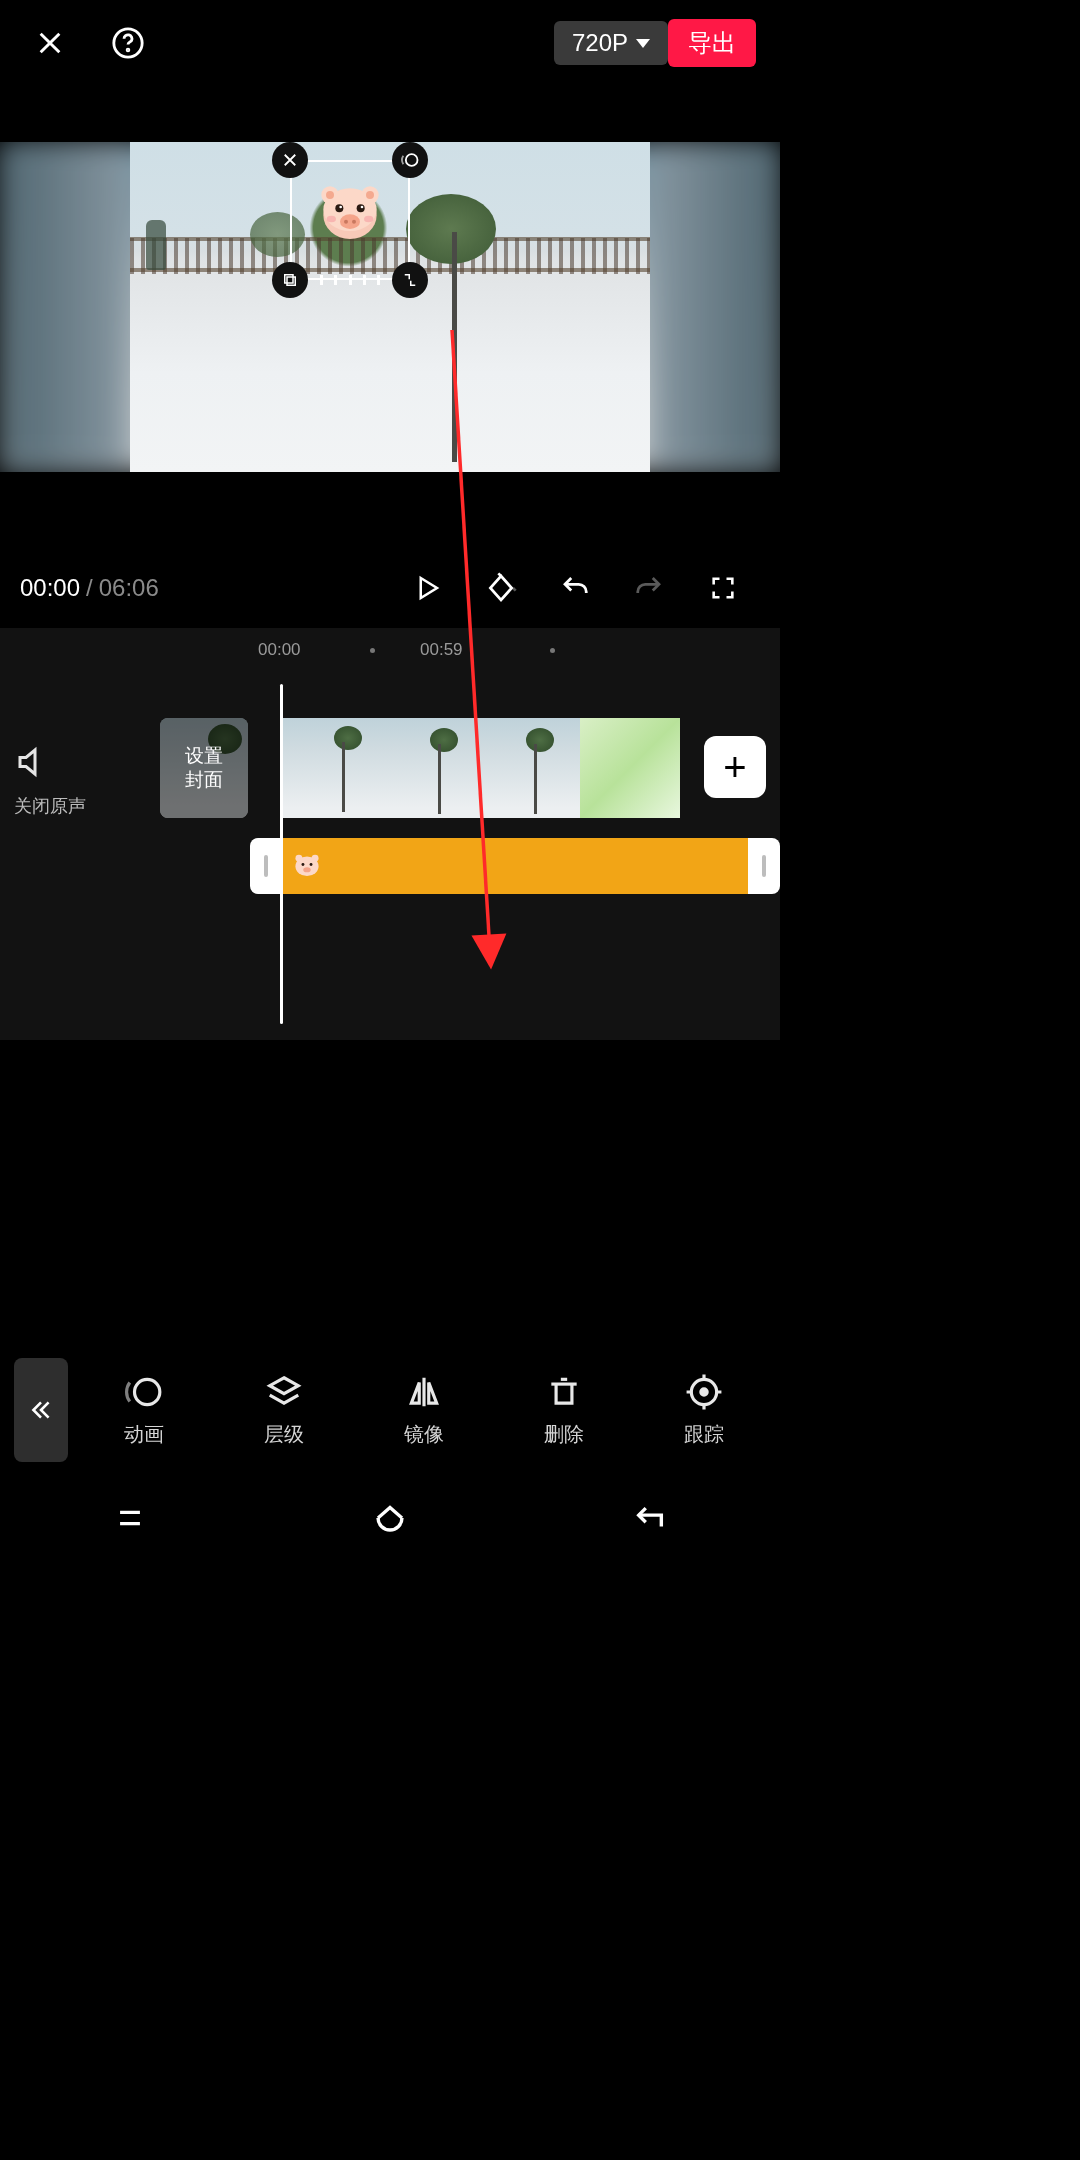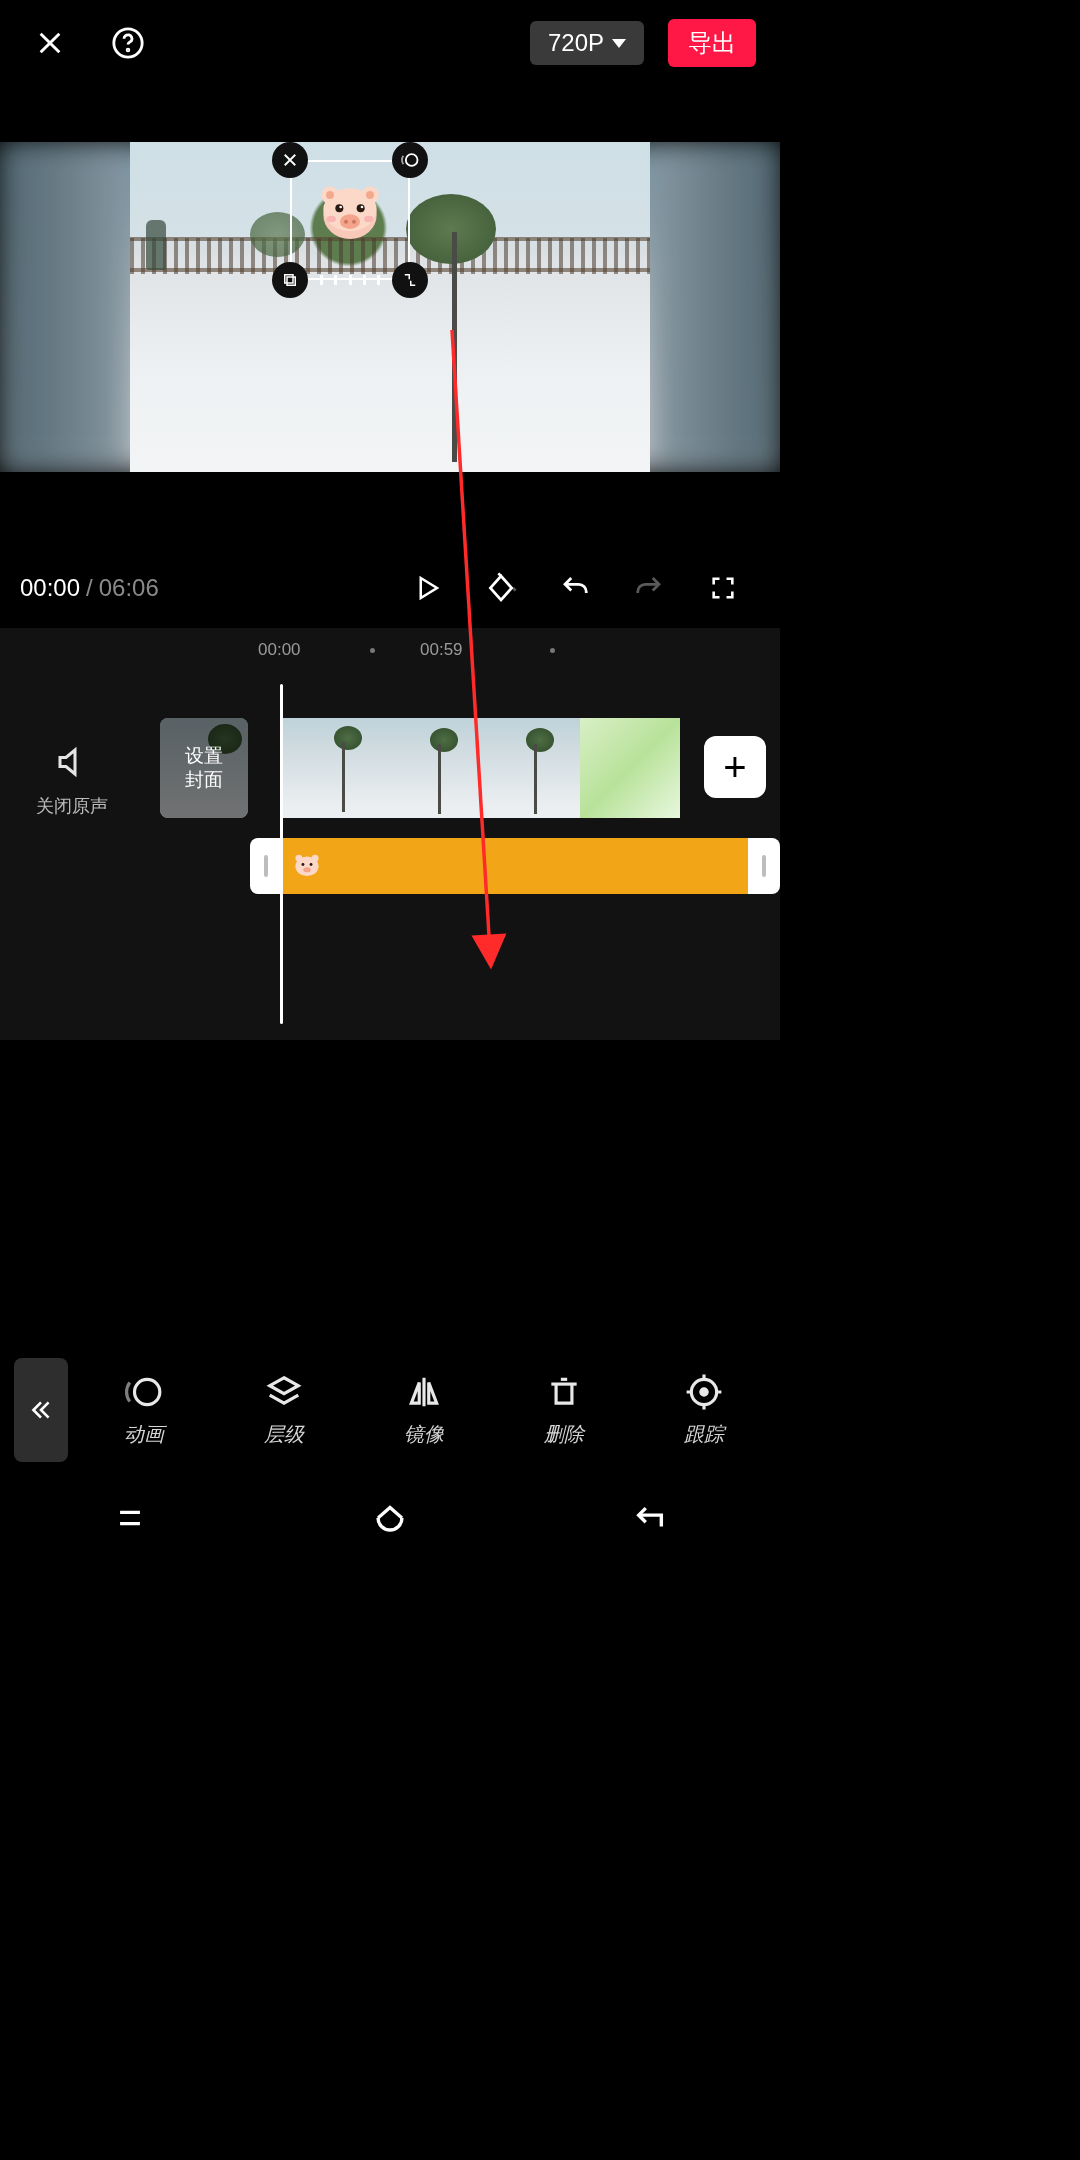--- a/index.html
+++ b/index.html
@@ -15,21 +15,21 @@
 
   
   .topbar {
     display: flex; align-items: center; justify-content: space-between;
     padding: 14px 24px 0 28px; height: 72px;
   }
   .topbar-left { display:flex; align-items:center; gap:34px; }
   .icon-btn { width:44px; height:44px; display:flex; align-items:center; justify-content:center; }
   .close-x svg, .help-q svg { stroke:#fff; }
 
-  .topbar-right { display:flex; align-items:center; gap:24px; }
+  .topbar-right { display:flex; align-items:center; gap:0; }
   .res-pill {
     background:#3a3a3a; color:#fff; font-size:24px; padding:8px 18px;
     border-radius:6px; display:flex; align-items:center; gap:8px;
   }
   .res-pill .tri { width:0;height:0;border-left:7px solid transparent;border-right:7px solid transparent;border-top:9px solid #fff; }
   .export-btn {
     background:#ff1846; color:#fff; font-size:24px; padding:8px 20px;
     border-radius:6px;
   }
 
@@ -103,21 +103,21 @@
 
   
   .timeline {
     background:#121212; height:412px; position:relative; overflow:hidden;
   }
   .ruler { display:flex; align-items:center; height:44px; font-size:17px; color:#9a9a9a;
     position:relative;}
   .ruler span.tick { position:absolute; }
   .ruler .dot { position:absolute; width:5px;height:5px;border-radius:50%;background:#777; top:20px;}
 
-  .mute-col { position:absolute; left:7px; top:116px; width:130px; text-align:center;}
+  .mute-col { position:absolute; left:14px; top:116px; width:130px; text-align:left;}
   .mute-col svg { stroke:#e5e5e5; }
   .mute-lbl { font-size:18px; color:#bcbcbc; margin-top:10px; }
 
   .cover-thumb {
     position:absolute; left:160px; top:90px; width:88px; height:100px;
     border-radius:8px; overflow:hidden;
     background:linear-gradient(180deg,#b8cbd3 0%,#c7d5da 30%,#e7ebed 90%);
     display:flex; align-items:center; justify-content:center; flex-direction:column;
     color:#fff; font-size:19px; text-align:center;
   }
@@ -163,21 +163,21 @@
 
   
   .bottombar {
     position:absolute; left:0; right:0; bottom:84px; height:132px;
     display:flex; align-items:center; background:#000;
   }
   .back-chev {
     width:54px; height:104px; margin-left:14px; background:#2e2e2e;
     border-radius:8px; display:flex;align-items:center;justify-content:center;
   }
-  .tool-row { flex:1; display:flex; justify-content:space-around; padding:0 6px;font-style:italic;}
+  .tool-row { flex:1; display:flex; justify-content:space-around; padding:0 6px;}
   .tool { display:flex; flex-direction:column; align-items:center; gap:10px; width:96px;}
   .tool svg { stroke:#e8e8e8; }
   .tool-lbl { font-size:20px; color:#d5d5d5; }
 
   
   .sysnav { position:absolute; left:0; right:0; bottom:0; height:84px;
     display:flex; justify-content:space-around; align-items:center;}
   .sysnav .nav-i { width:40px; height:40px; display:flex;align-items:center;justify-content:center;}
 </style>
 </head>

